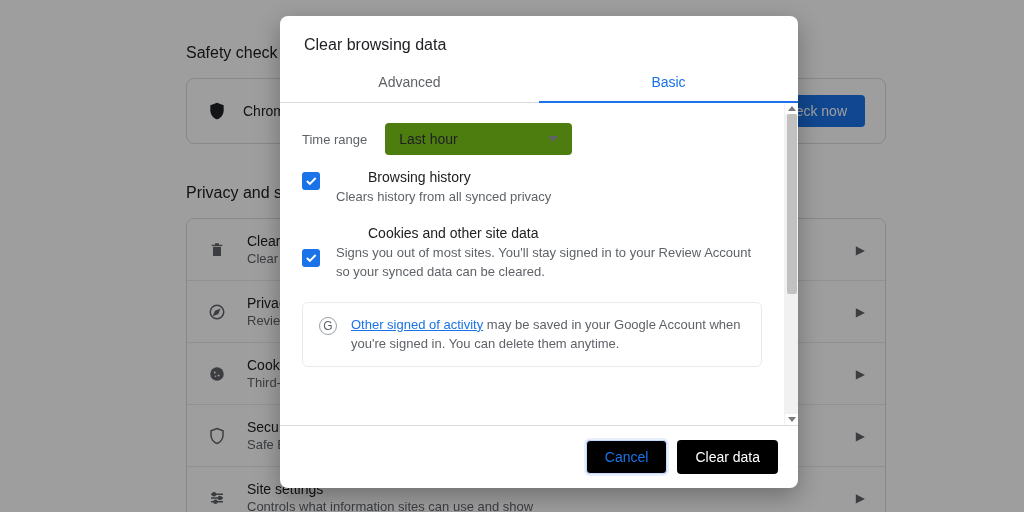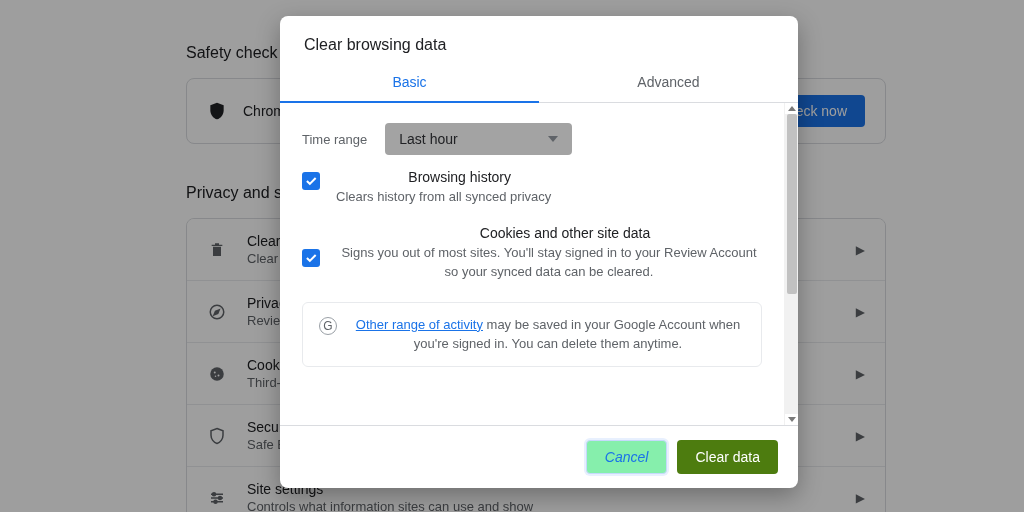--- a/index.html
+++ b/index.html
@@ -31,37 +31,37 @@
 .scroll { flex: 1; padding: 12px 22px 0 22px; }
 .scrollbar { width: 14px; background: #fff; display: flex; flex-direction: column; align-items: center; border-left: 1px solid #f1f1f1; }
 .scrollbar .arrow { width: 0; height: 0; border-left: 4px solid transparent; border-right: 4px solid transparent; margin: 3px 0; }
 .scrollbar .arrow.up { border-bottom: 5px solid #7a7a7a; }
 .scrollbar .arrow.down { border-top: 5px solid #7a7a7a; }
 .scrollbar .track { flex: 1; width: 14px; background: #f1f1f1; position: relative; }
 .scrollbar .thumb { position: absolute; left: 2px; right: 2px; top: 0; height: 180px; background: #c1c1c1; border-radius: 2px; }
 
 .range-row { display: flex; align-items: center; gap: 18px; margin: 8px 0 16px 0; }
 .range-row .label { font-size: 13px; color: #5f6368; }
-.select { background: #a3a3a3; border: none; border-radius: 4px; padding: 8px 14px; display: flex; align-items: center; gap: 90px; font-size: 14px; color: #202124; }
+.select { background: #4d7c0f; border: none; border-radius: 4px; padding: 8px 14px; display: flex; align-items: center; gap: 90px; font-size: 14px; color: #202124; }
 .select .tri { width: 0; height: 0; border-left: 5px solid transparent; border-right: 5px solid transparent; border-top: 6px solid #5f6368; }
 
 .opt { display: flex; gap: 16px; margin-bottom: 20px; }
 .cb { width: 18px; height: 18px; background: #1a73e8; border-radius: 3px; display: flex; align-items: center; justify-content: center; flex-shrink: 0; margin-top: 1px; }
 .cb svg { display: block; }
 .opt .txt .t1 { font-size: 14px; color: #202124; margin-bottom: 2px; margin-left: 32px; }
 .opt .txt .t2 { font-size: 13px; color: #5f6368; line-height: 1.5; }
 
 .info-box { border: 1px solid #e8eaed; border-radius: 6px; padding: 12px 16px; display: flex; gap: 14px; font-size: 13px; color: #5f6368; line-height: 1.5; align-items: flex-start; }
 .info-box a { color: #1a73e8; text-decoration: underline; }
 .g-icon { width: 18px; height: 18px; border: 1.5px solid #9aa0a6; border-radius: 50%; display: flex; align-items: center; justify-content: center; font-size: 12px; color: #5f6368; font-weight: 500; flex-shrink: 0; margin-top: 2px; }
 
 .dialog-sep { height: 1px; background: #dadce0; }
 .dialog-footer { display: flex; justify-content: flex-end; gap: 10px; padding: 14px 20px; }
-.btn-outline { border: 1px solid #c6dafc; color: #1a73e8; background: #86efac; border-radius: 4px; padding: 8px 18px; font-size: 14px; font-weight: 500; box-shadow: 0 0 0 2px #e8f0fe; font-style: italic; }
-.btn-fill { border: none; background: #4d7c0f; color: #fff; border-radius: 4px; padding: 8px 18px; font-size: 14px; font-weight: 500; }
+.btn-outline { border: 1px solid #c6dafc; color: #1a73e8; background: #000000; border-radius: 4px; padding: 8px 18px; font-size: 14px; font-weight: 500; box-shadow: 0 0 0 2px #e8f0fe; }
+.btn-fill { border: none; background: #000000; color: #fff; border-radius: 4px; padding: 8px 18px; font-size: 14px; font-weight: 500; }
 </style>
 </head>
 <body>
 
 <div class="bg">
   <h2>Safety check</h2>
   <div class="card safety">
     <span class="icon">
       <svg width="20" height="20" viewBox="0 0 24 24" fill="#202124">
           <path d="M12 2l8 3v6c0 5-3.4 9.7-8 11-4.6-1.3-8-6-8-11V5l8-3z"></path>
@@ -141,24 +141,24 @@
       <span class="chev">▶</span>
     </div>
   </div>
 </div>
 
 <div class="overlay"></div>
 
 <div class="dialog">
   <div class="dialog-header">Clear browsing data</div>
   <div class="tabs">
+    <div class="tab">Advanced</div>
     <div class="tab active">Basic</div>
-    <div class="tab">Advanced</div>
-  </div>
-  <div class="dialog-body" style="height:322px;text-align:center;">
+  </div>
+  <div class="dialog-body" style="height:322px;">
     <div class="scroll">
       <div class="range-row">
         <span class="label">Time range</span>
         <div class="select">
           <span>Last hour</span>
           <span class="tri"></span>
         </div>
       </div>
 
       <div class="opt">
@@ -181,21 +181,21 @@
           </span>
         <div class="txt" style="margin-top:-2px;">
             <div class="t1">Cookies and other site data</div>
             <div class="t2">Signs you out of most sites. You'll stay signed in to your Review Account so your synced data can be cleared.</div>
           </div>
       </div>
 
 
       <div class="info-box">
         <span class="g-icon">G</span>
-        <div><a href="#">Other range of activity</a><span> may be saved in your Google Account when you're signed in. You can delete them anytime.</span></div>
+        <div><a href="#">Other signed of activity</a><span> may be saved in your Google Account when you're signed in. You can delete them anytime.</span></div>
       </div>
     </div>
     <div class="scrollbar">
       <div class="arrow up"></div>
       <div class="track">
           <div class="thumb"></div>
         </div>
       <div class="arrow down"></div>
     </div>
   </div>

